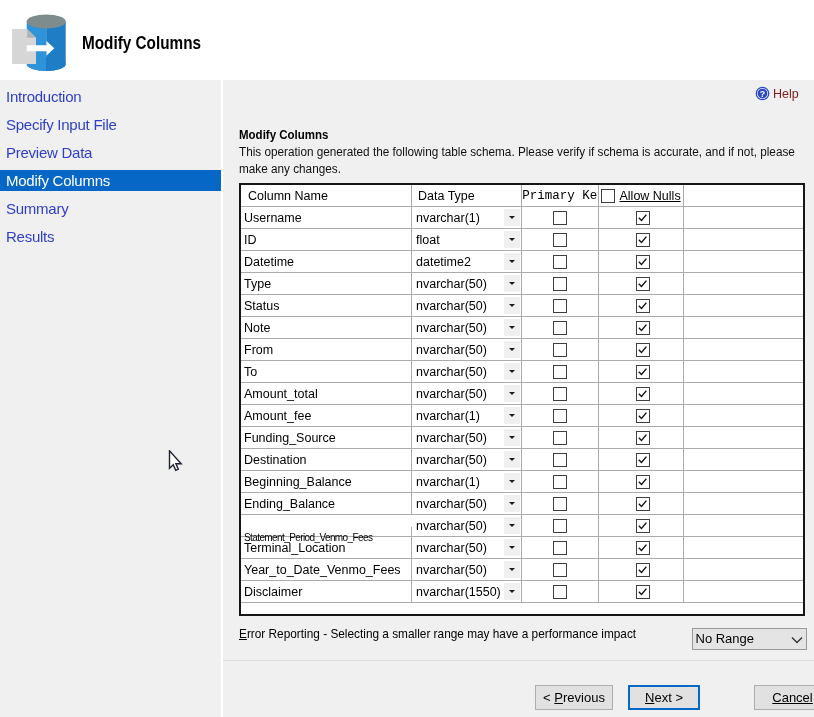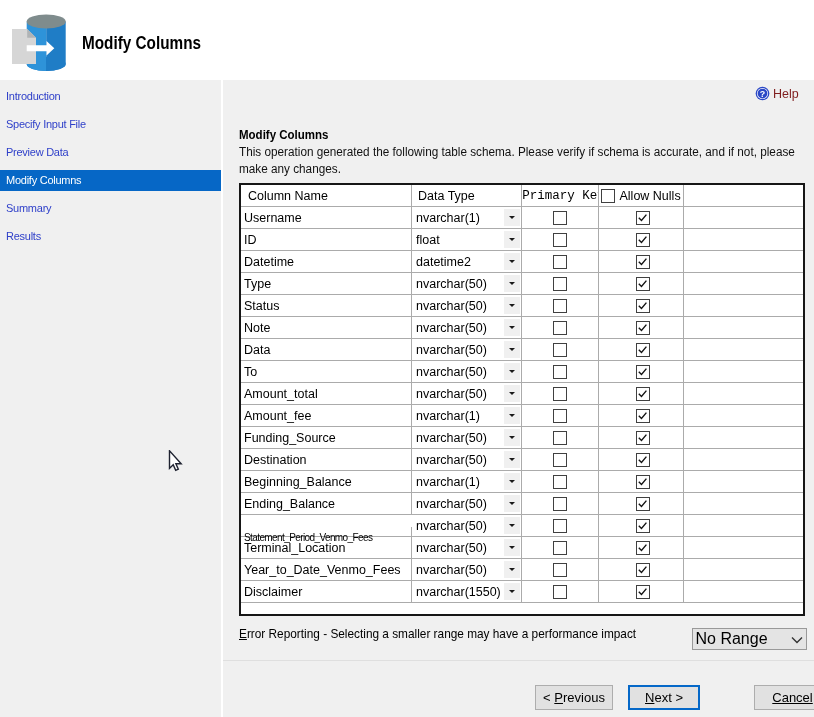--- a/index.html
+++ b/index.html
@@ -4,51 +4,51 @@
 <style>
 * { margin:0; padding:0; box-sizing:border-box; }
 html,body { width:814px; height:717px; background:#f0f0f0; font-family:"Liberation Sans",sans-serif; overflow:hidden; position:relative; }
 .abs { position:absolute; }
 
 #hdr { left:0; top:0; width:814px; height:80px; background:#ffffff; }
 #title { left:82px; top:34px; font-size:18px; font-weight:bold; color:#000; line-height:18px; transform:scaleX(0.85); transform-origin:left top; }
 
 #nav { left:0; top:80px; width:221px; height:637px; background:#f0f0f0; }
 #navsep { left:221px; top:80px; width:2px; height:637px; background:#ffffff; }
-.nitem { position:absolute; left:0; width:221px; height:21px; line-height:21px; padding-left:6px; font-size:11px; letter-spacing:-0.25px; color:#2e3fc9; }
+.nitem { position:absolute; left:0; width:221px; height:21px; line-height:21px; padding-left:6px; font-size:15px; letter-spacing:-0.25px; color:#2e3fc9; }
 .nitem.sel { background:#0667c6; color:#ffffff; }
 
 #help { left:773px; top:87px; font-size:12.5px; color:#7f1d1d; line-height:14px; }
 #helpico { left:755px; top:86px; }
 #chead { left:239px; top:129px; font-size:12.5px; font-weight:bold; color:#000; line-height:13px; transform:scaleX(0.92); transform-origin:left top; }
 #cdesc { left:239px; top:144px; font-size:12.5px; color:#111; line-height:17.4px; white-space:nowrap; transform:scaleX(0.94); transform-origin:left top; }
 
 #grid { left:239px; top:183px; width:566px; height:433px; background:#fff; border:2px solid #161616;text-align:right; }
 .tr { display:flex; height:22px; border-bottom:1px solid #ababab; }
 .tr.hd { height:22px; }
 .td { border-right:1px solid #ababab; height:100%; font-size:12.5px; color:#000; display:flex; align-items:center; position:relative; white-space:nowrap; overflow:hidden; }
 .c1 { width:171px; padding-left:3px; }
 .c2 { width:110px; padding-left:4px; }
 .c3 { width:77px; justify-content:center; }
 .c4 { width:85px; justify-content:center; }
 .tr:not(.hd) .c4 .cb { margin-left:3px; }
 .c5 { flex:1; border-right:none; }
 .hd .c1 { padding-left:7px; }
 .hd .c2 { padding-left:6px; }
 .hd .c3 { padding-left:7px;font-family:Liberation Mono, monospace; }
-.hd .c4 { justify-content:flex-start; padding-left:1.5px; }
+.hd .c4 { justify-content:flex-start; padding-left:1.5px;text-decoration:underline; }
 .long { font-size:10px; letter-spacing:-0.6px;margin-top:12px; }
 .dd { position:absolute; right:1px; top:2px; width:16px; height:17px; background:#f0f0f0; display:flex; align-items:center; justify-content:center; }
 .dd i { display:block; width:0; height:0; border-left:3px solid transparent; border-right:3px solid transparent; border-top:3.5px solid #1a1a1a; }
 .cb { width:14px; height:14px; background:#fff; border:1.5px solid #404040; display:inline-block; position:relative; }
 .cb svg { position:absolute; left:-1px; top:-1px; width:13px; height:13px; }
 .hd .cb { margin-right:5px; }
 
 #errlab { left:239px; top:623px; height:22px; line-height:22px; font-size:13px; color:#000; transform:scaleX(0.91); transform-origin:left top; }
-#combo { left:692px; top:628px; width:115px; height:22px; background:#e4e4e4; border:1px solid #999999; font-size:16px; color:#000; line-height:20px; padding-left:2.5px; }
+#combo { left:692px; top:628px; width:115px; height:22px; background:#e4e4e4; border:1px solid #999999; font-size:13px; color:#000; line-height:20px; padding-left:2.5px; }
 #combo svg { position:absolute; right:3px; top:7px; }
 #footline { left:223px; top:660px; width:591px; height:1px; background:#dfdfdf; }
 .btn { position:absolute; top:685px; height:25px; background:#e1e1e1; border:1px solid #adadad; font-size:13px; color:#000; text-align:center; line-height:23px; }
 #bprev { left:535px; width:78px; }
 #bnext { left:628px; width:72px; border:2px solid #0568c8; line-height:21px; }
 #bcancel { left:754px; width:77px;text-decoration:underline; }
 u { text-decoration:underline; }
 </style>
 </head>
 <body>
@@ -206,21 +206,21 @@
 <div class="td c4">
         <span class="cb ck">
           <svg viewBox="0 0 14 14">
             <path d="M3 7.2 L5.9 10.1 L11.2 3.9" stroke="#111" stroke-width="1.5" fill="none"></path>
           </svg>
         </span>
       </div>
 <div class="td c5"></div>
 </div>
 <div class="tr">
-<div class="td c1">Data</div>
+<div class="td c1">From</div>
 <div class="td c2">
         <span class="dt">nvarchar(50)</span>
         <span class="dd">
           <i></i>
         </span>
       </div>
 <div class="td c3">
         <span class="cb"></span>
       </div>
 <div class="td c4">

